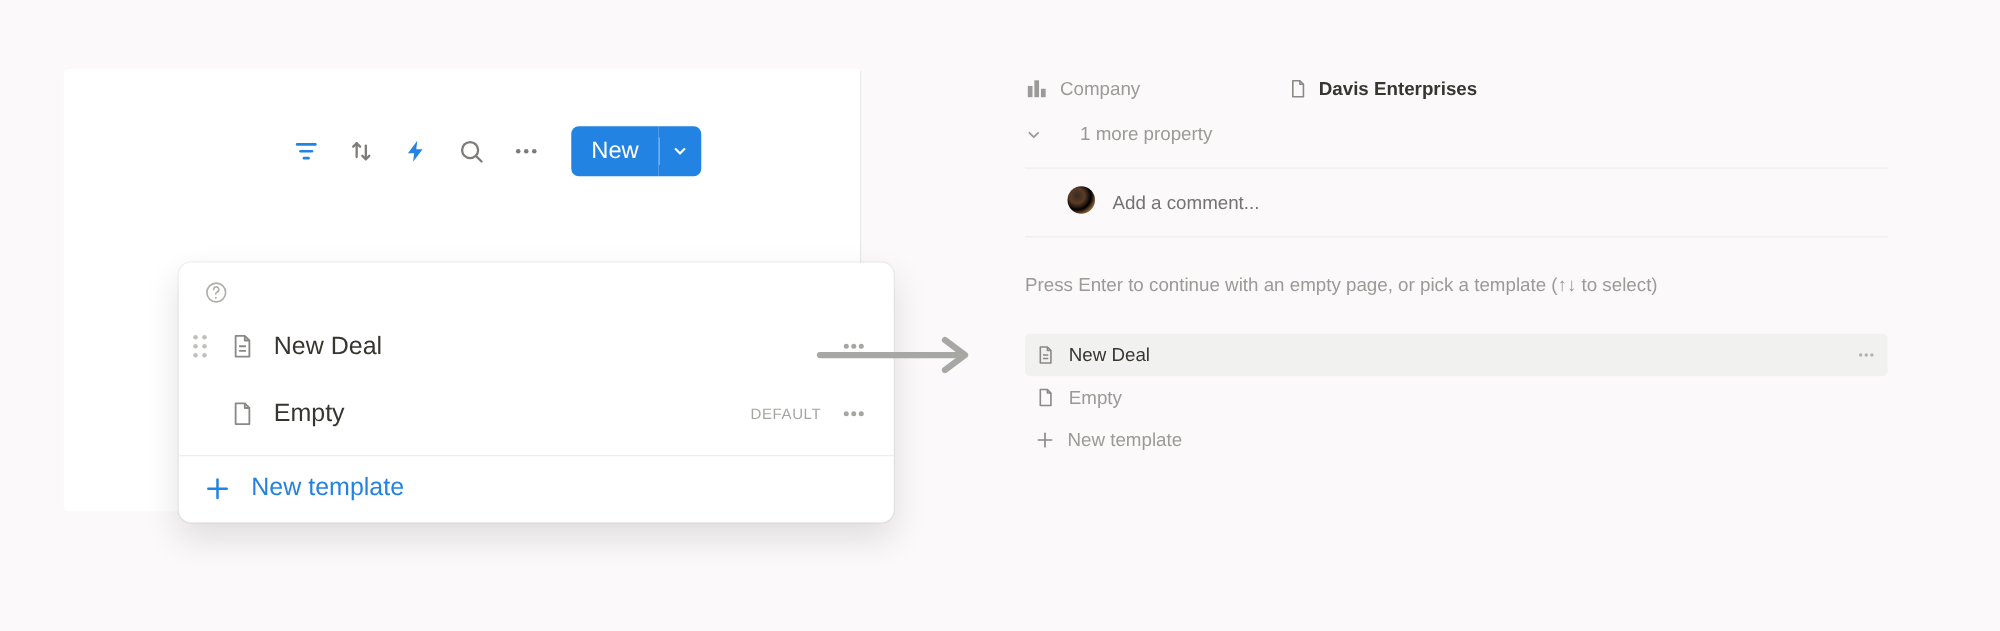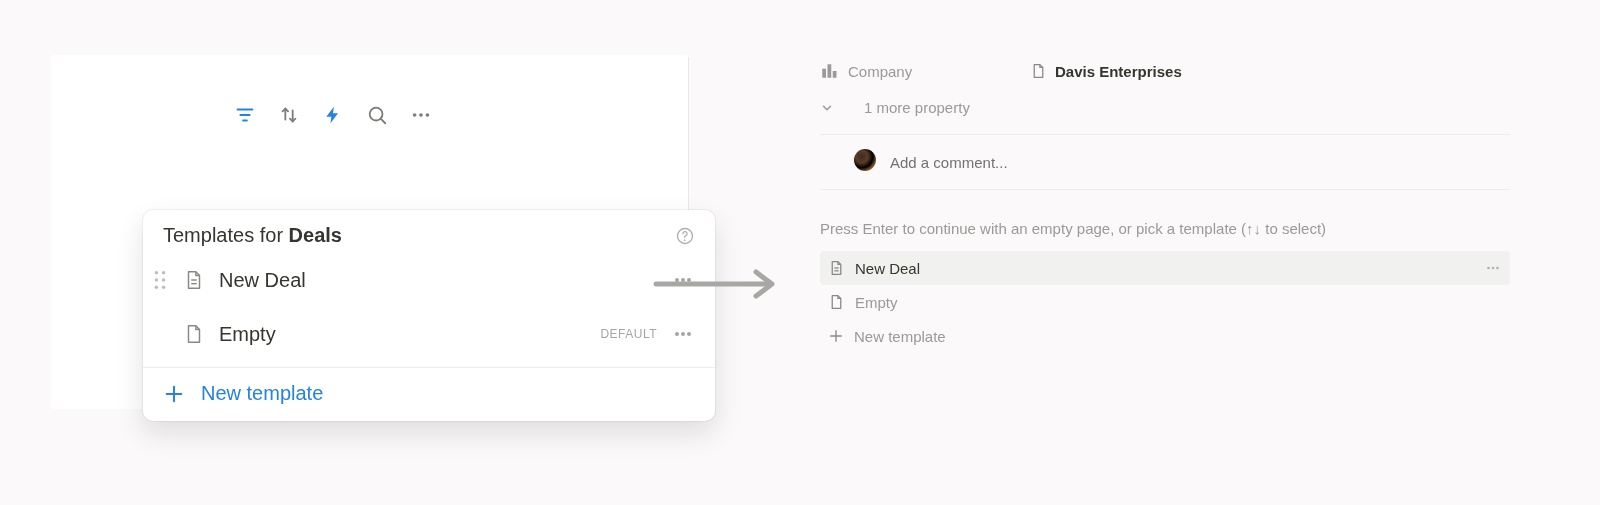--- a/index.html
+++ b/index.html
@@ -234,21 +234,21 @@
     width: 22px;
     height: 22px;
     border-radius: 50%;
     margin-right: 14px;
     background: radial-gradient(circle at 35% 35%, #3a2a20 0%, #5a3d28 30%, #000 55%, #6b4a2f 70%, #d08b3f 85%);
   }
 
   .hint {
     color: #9b9a97;
     margin-top: 30px;
-    margin-bottom: 14px;
+    margin-bottom: 30px;
   }
 
   .tmpl-list {
     display: flex;
     flex-direction: column;
   }
   .titem {
     display: flex;
     align-items: center;
     height: 34px;
@@ -306,27 +306,34 @@
           <line x1="21" y1="21" x2="16" y2="16"></line>
         </svg>
     </span>
     <span class="icon-btn">
       <svg width="22" height="22" viewBox="0 0 24 24" fill="currentColor">
           <circle cx="5" cy="12" r="2"></circle>
           <circle cx="12" cy="12" r="2"></circle>
           <circle cx="19" cy="12" r="2"></circle>
         </svg>
     </span>
+    <div class="new-btn-group">
+      <div class="new-btn">
+        <span>New</span>
+      </div>
+      <div class="new-caret">
+        <svg width="14" height="14" viewBox="0 0 24 24" fill="none" stroke="white" stroke-width="3" stroke-linecap="round" stroke-linejoin="round">
+            <polyline points="6 9 12 15 18 9"></polyline>
+          </svg>
+      </div>
+    </div>
   </div>
 
   <div class="popover">
     <div class="popover-header">
-      <div class="popover-title">
-        <span>Templates for </span><span class="db-name">Deals</span>
-      </div>
       <span class="help-icon">
         <svg width="20" height="20" viewBox="0 0 24 24" fill="none" stroke="currentColor" stroke-width="1.6">
             <circle cx="12" cy="12" r="9"></circle>
             <path d="M9.5 9.2a2.5 2.5 0 1 1 3.4 2.3c-.9.4-1.4 1-1.4 2" stroke-linecap="round"></path>
             <circle cx="11.6" cy="17" r="1" fill="currentColor" stroke="none"></circle>
           </svg>
       </span>
     </div>
 
     <div class="template-row">

